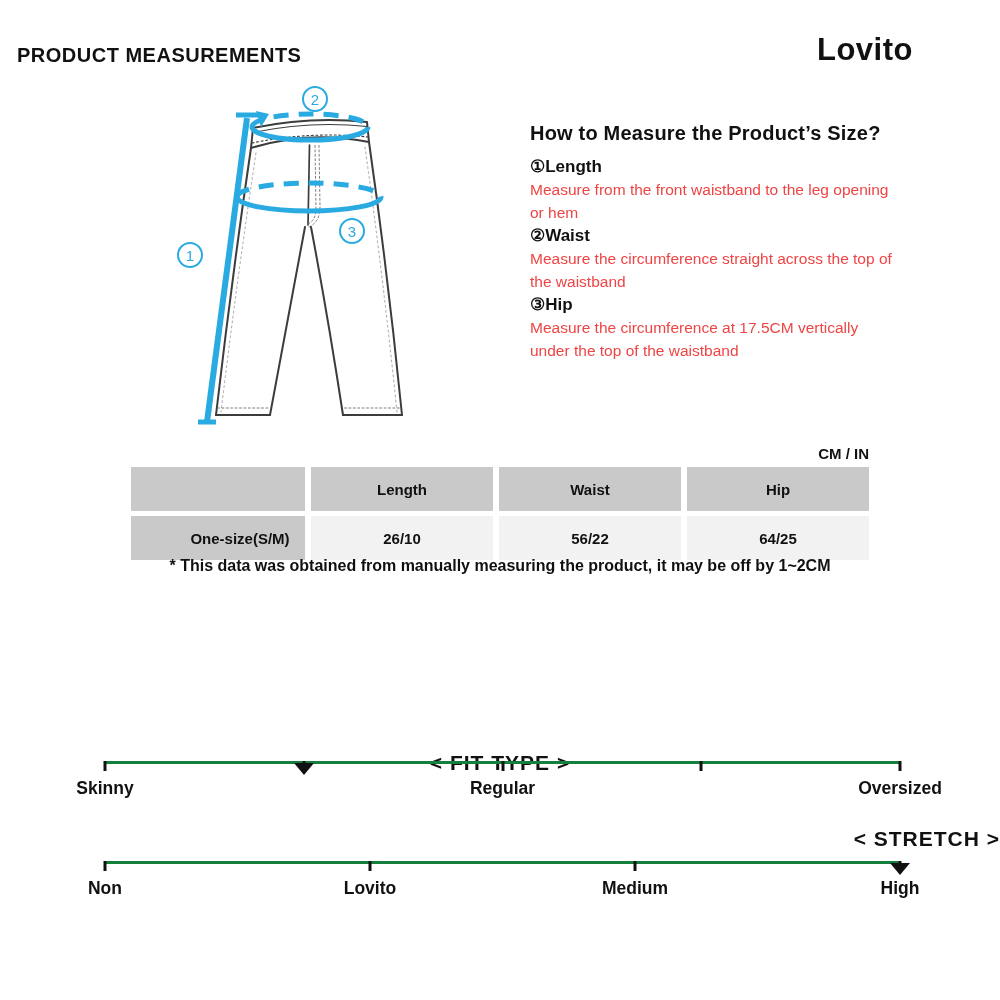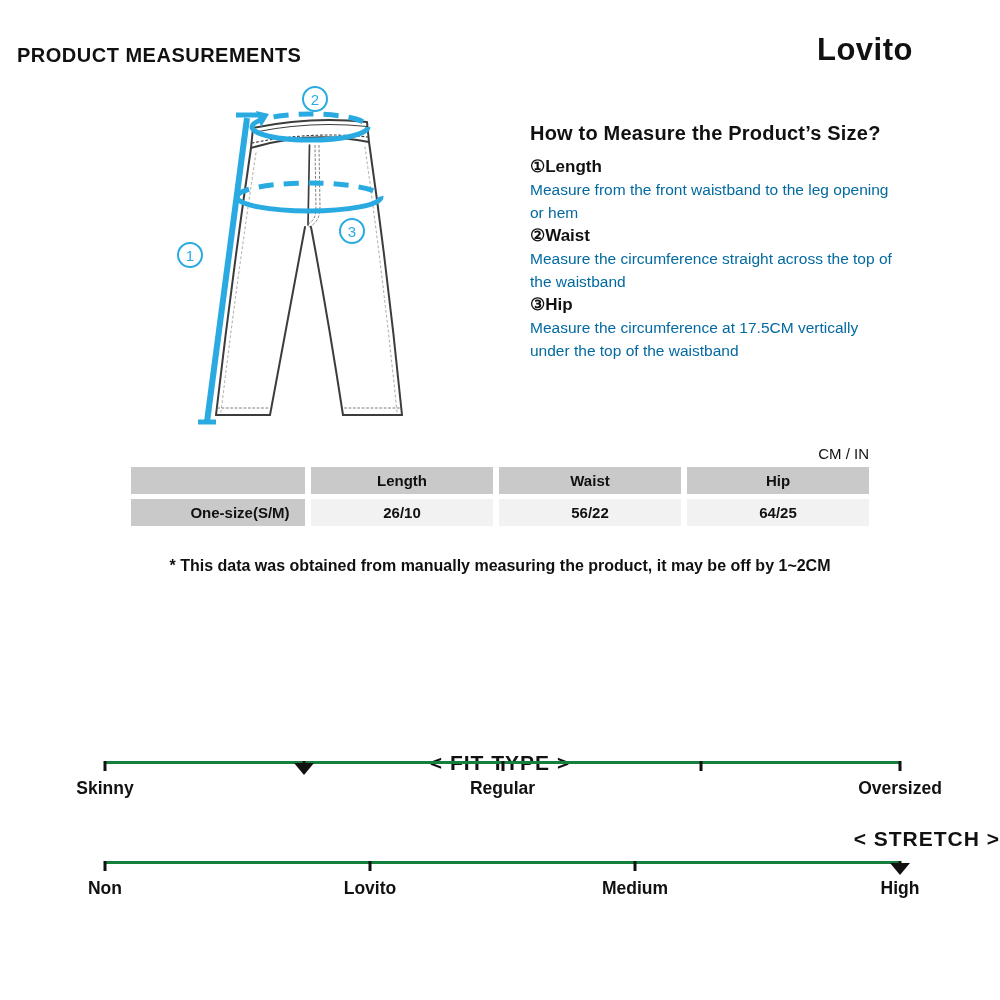--- a/index.html
+++ b/index.html
@@ -8,27 +8,27 @@
 
   .title{position:absolute;top:44px;left:17px;right:0;text-align:left;
          font-size:20px;font-weight:800;letter-spacing:.5px;}
   .brand{position:absolute;top:32px;right:87px;font-size:31px;font-weight:800;letter-spacing:.5px;}
 
   .diagram{position:absolute;left:150px;top:85px;}
 
   .howto{position:absolute;left:530px;top:122px;width:372px;}
   .howto h2{margin:0 0 10px 0;font-size:20px;font-weight:700;letter-spacing:.2px;}
   .howto-label{font-size:17px;font-weight:700;line-height:23px;}
-  .howto-desc{font-size:15.5px;line-height:23px;color:#0369a1;font-weight:400;}
+  .howto-desc{font-size:15.5px;line-height:23px;color:#ef4444;font-weight:400;}
 
-  .units{position:absolute;top:445px;right:131px;font-size:15px;font-weight:400;margin-left:48px;}
+  .units{position:absolute;top:445px;right:131px;font-size:15px;font-weight:700;margin-left:48px;}
 
   .size-table{position:absolute;left:131px;top:467px;display:grid;
               grid-template-columns:174px 182px 182px 182px;column-gap:6px;row-gap:5px;}
-  .cell{height:27px;display:flex;align-items:center;justify-content:center;
+  .cell{height:44px;display:flex;align-items:center;justify-content:center;
         font-size:15px;font-weight:700;}
   .cell.head{background:#c9c9c9;}
   .cell.rowhead{background:#c9c9c9;padding-left:44px;}
   .cell.val{background:#f2f2f2;}
 
   .footnote{position:absolute;top:557px;left:0;right:0;text-align:center;
             font-size:16px;font-weight:700;}
 
   .scale-title{position:absolute;left:0;right:0;text-align:center;
                font-size:21px;font-weight:800;letter-spacing:1px;}

